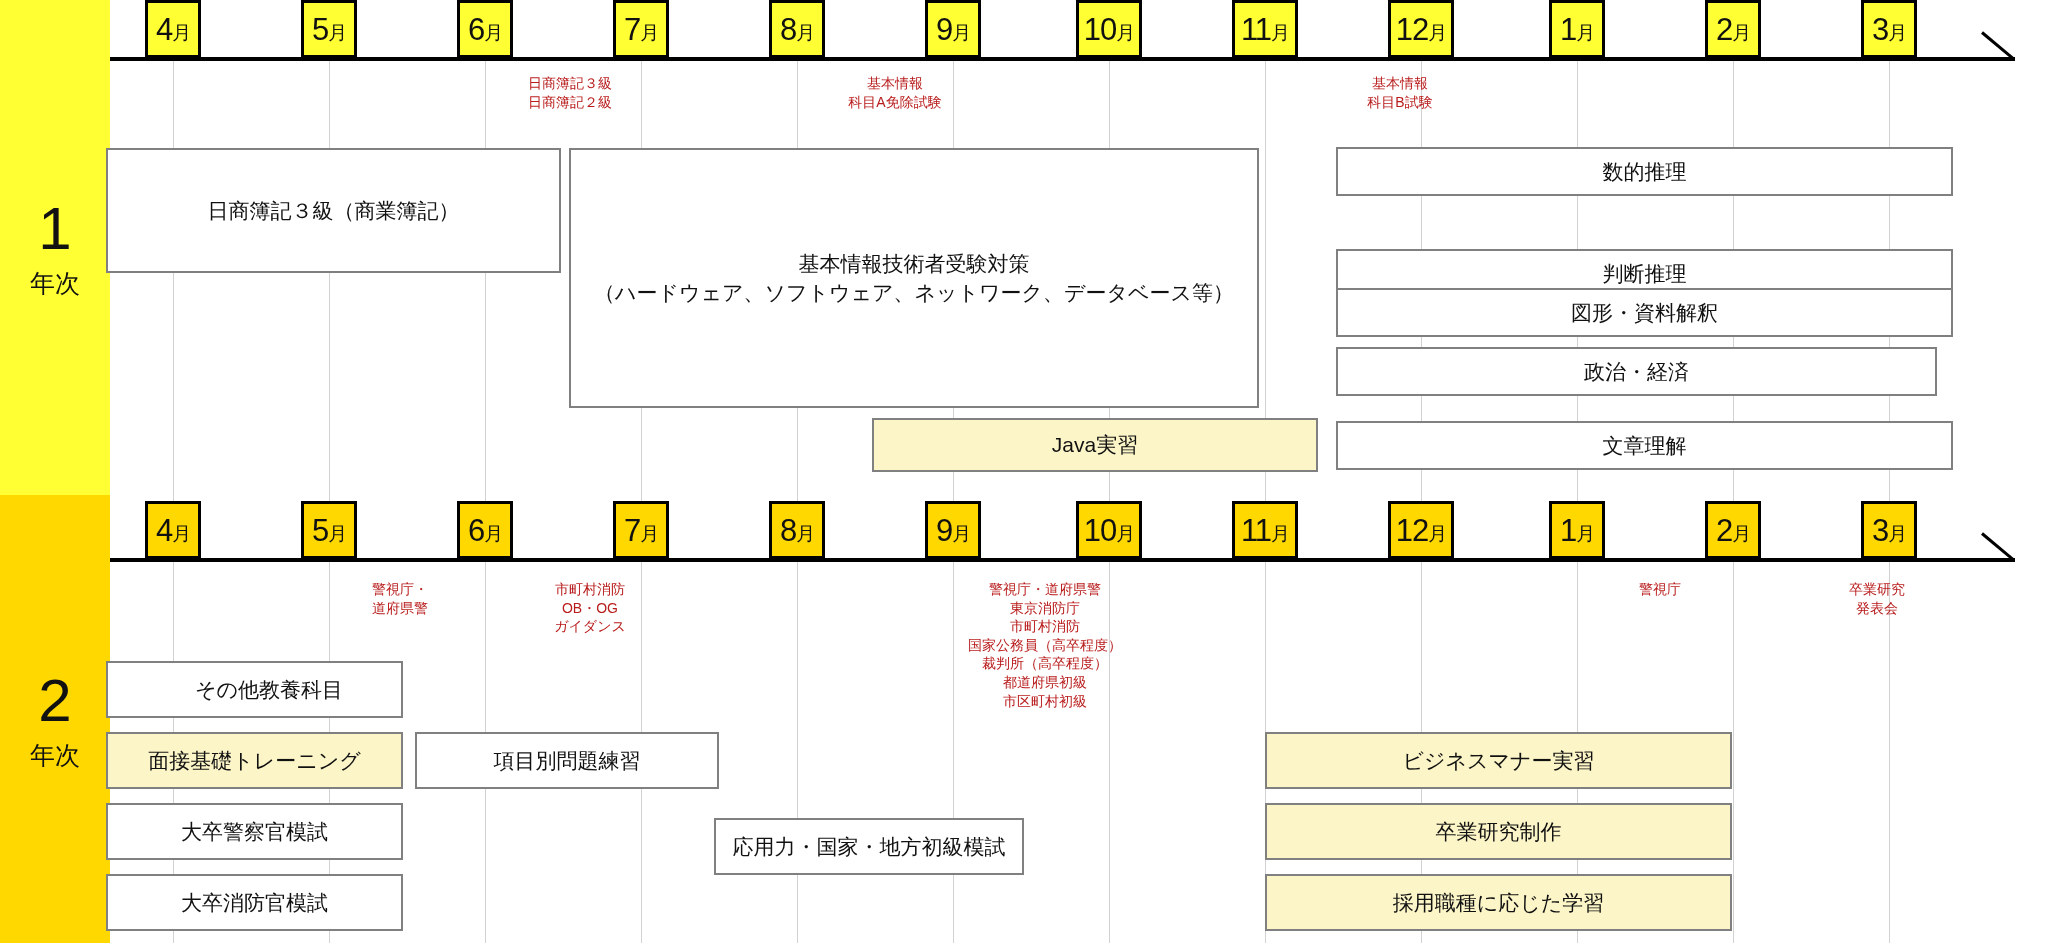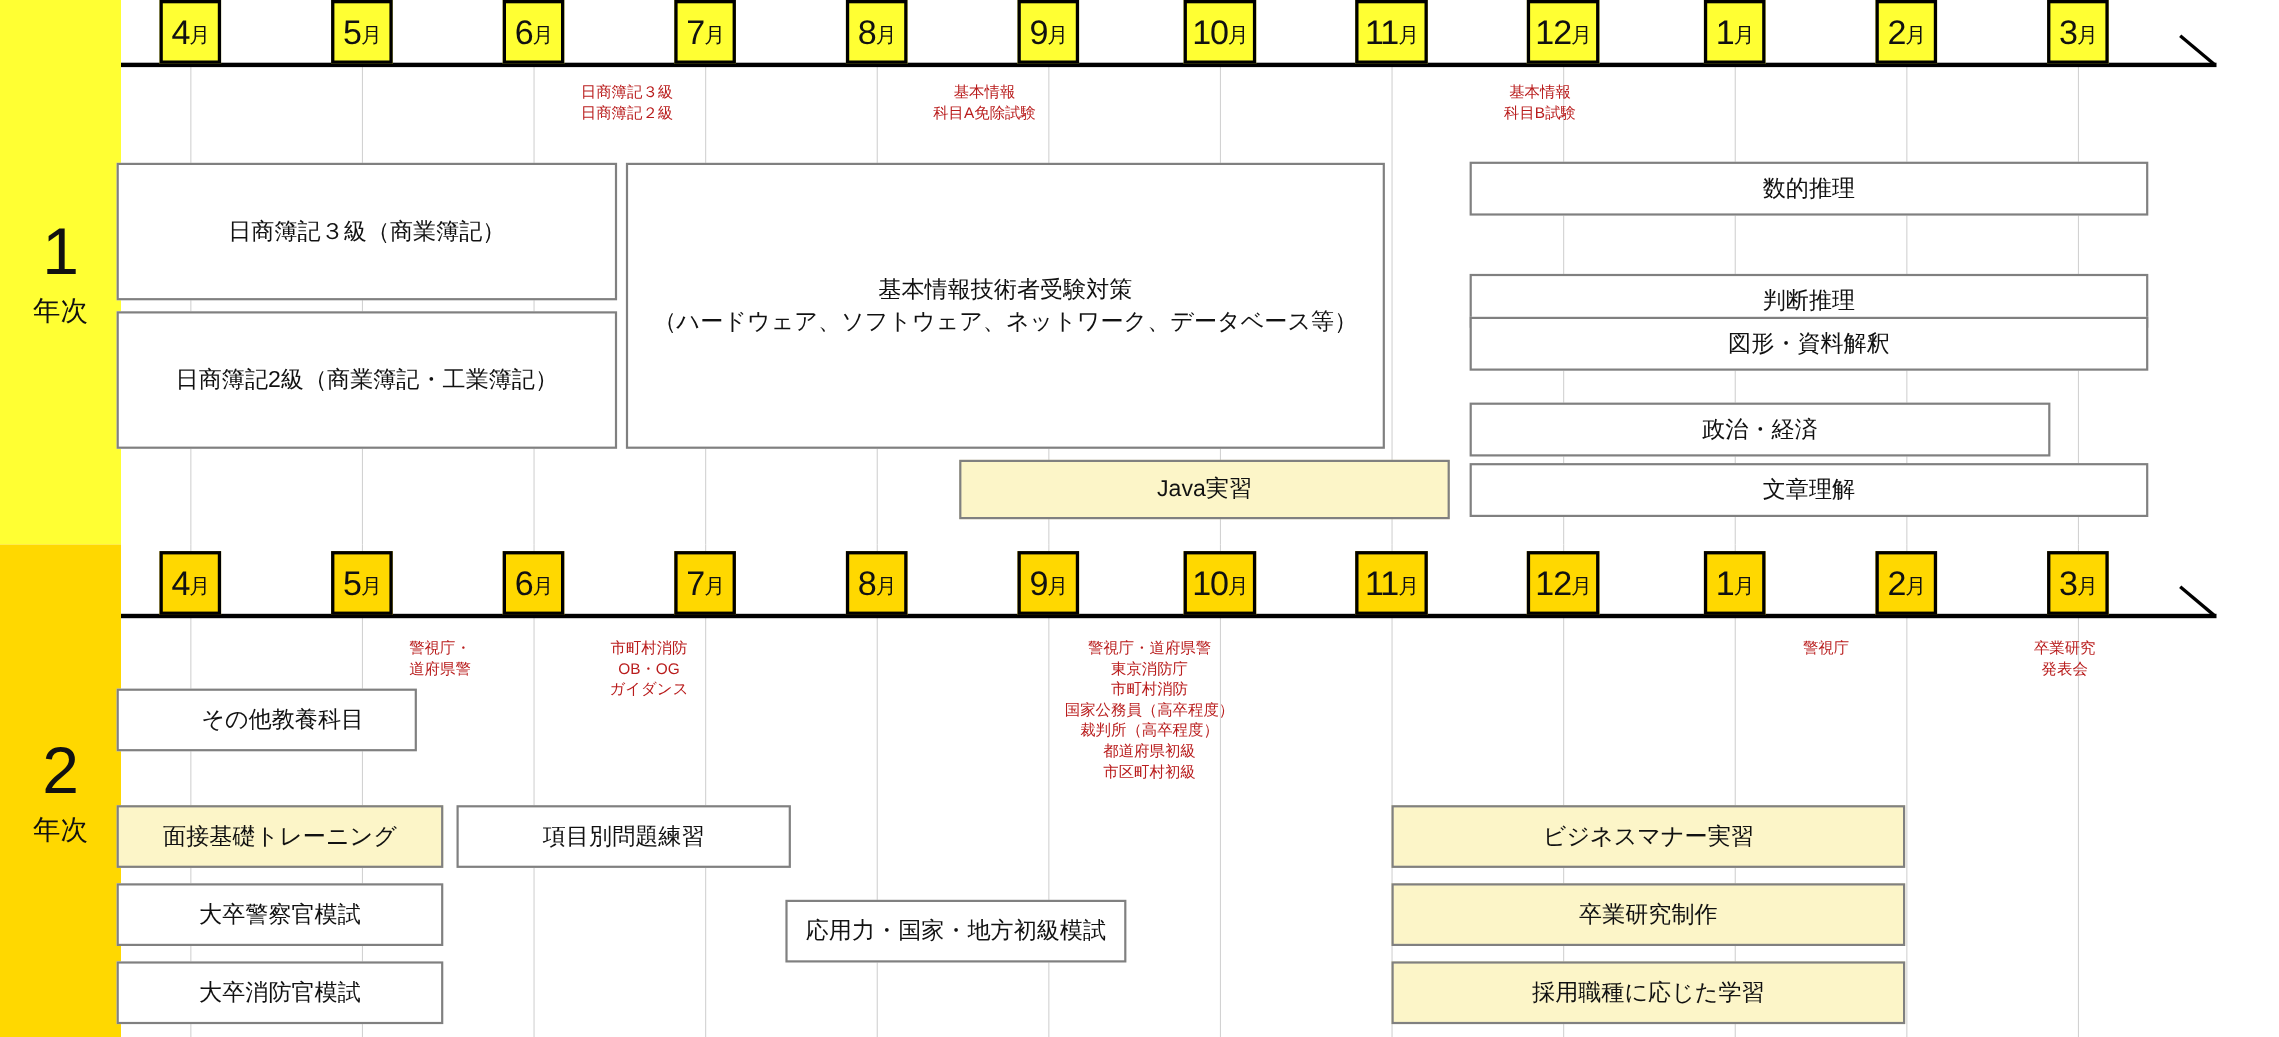--- a/index.html
+++ b/index.html
@@ -175,28 +175,27 @@
       </div>
 
     <div class="note" style="left:310px;top:74px;width:300px;">日商簿記３級
 日商簿記２級</div>
     <div class="note" style="left:625px;top:74px;width:320px;">基本情報
 科目A免除試験</div>
     <div class="note" style="left:1160px;top:74px;width:260px;">基本情報
 科目B試験</div>
 
     <div class="bar" style="left:-4px;top:148px;width:455px;height:125px;">日商簿記３級（商業簿記）</div>
-    <div class="bar" style="left:-4px;top:283px;width:455px;height:125px;">日商簿記2級（商業簿記・工業簿記）</div>
     <div class="bar" style="left:459px;top:148px;width:690px;height:260px;">基本情報技術者受験対策
 （ハードウェア、ソフトウェア、ネットワーク、データベース等）</div>
 
     <div class="bar" style="left:1226px;top:147px;width:617px;height:49px;">数的推理</div>
     <div class="bar" style="left:1226px;top:217px;width:617px;height:49px;margin-top:32px;">判断推理</div>
     <div class="bar" style="left:1226px;top:288px;width:617px;height:49px;">図形・資料解釈</div>
-    <div class="bar" style="left:1226px;top:366px;width:528px;height:49px;">政治・経済</div>
+    <div class="bar" style="left:1226px;top:347px;width:601px;height:49px;">政治・経済</div>
     <div class="bar" style="left:1226px;top:421px;width:617px;height:49px;">文章理解</div>
 
     <div class="bar cream" style="left:762px;top:418px;width:446px;height:54px;">Java実習</div>
 
     <div class="axis" style="left:0;top:558px;width:1905px;"></div>
     <div class="arrowline" style="left:1872px;top:532px;width:40px;transform:rotate(40deg);"></div>
 
     <div class="month y2" style="left:35px;  top:501px;">
       <span class="num">4</span>
         <span class="kanji">月</span>
@@ -255,21 +254,21 @@
 東京消防庁
 市町村消防
 国家公務員（高卒程度）
 裁判所（高卒程度）
 都道府県初級
 市区町村初級</div>
     <div class="note" style="left:1460px;top:580px;width:180px;">警視庁</div>
     <div class="note" style="left:1677px;top:580px;width:180px;">卒業研究
 発表会</div>
 
-    <div class="bar" style="left:-4px;top:626px;width:273px;height:57px;padding-left:35px;">その他教養科目</div>
+    <div class="bar" style="left:-4px;top:661px;width:297px;height:57px;padding-left:35px;">その他教養科目</div>
     <div class="bar cream" style="left:-4px;top:732px;width:297px;height:57px;">面接基礎トレーニング</div>
     <div class="bar" style="left:-4px;top:803px;width:297px;height:57px;">大卒警察官模試</div>
     <div class="bar" style="left:-4px;top:874px;width:297px;height:57px;">大卒消防官模試</div>
 
     <div class="bar" style="left:305px;top:732px;width:304px;height:57px;">項目別問題練習</div>
     <div class="bar" style="left:604px;top:818px;width:310px;height:57px;">応用力・国家・地方初級模試</div>
 
     <div class="bar cream" style="left:1155px;top:732px;width:467px;height:57px;">ビジネスマナー実習</div>
     <div class="bar cream" style="left:1155px;top:803px;width:467px;height:57px;">卒業研究制作</div>
     <div class="bar cream" style="left:1155px;top:874px;width:467px;height:57px;">採用職種に応じた学習</div>

